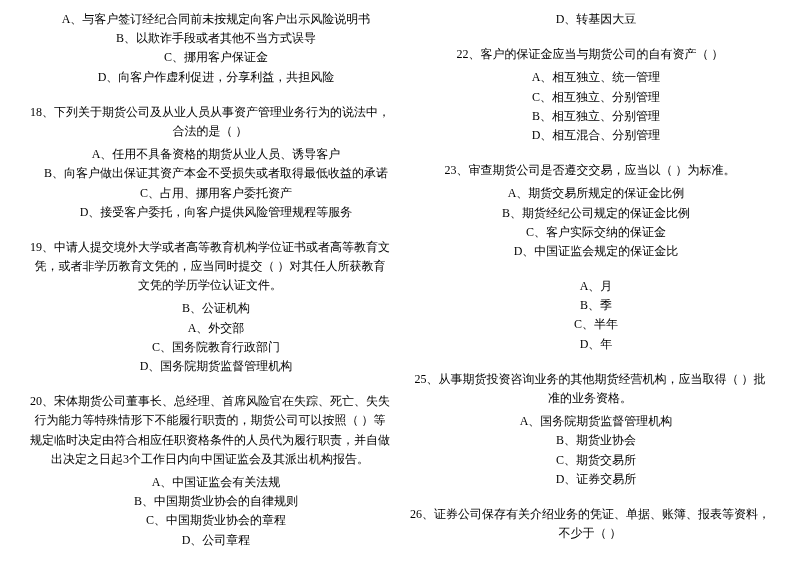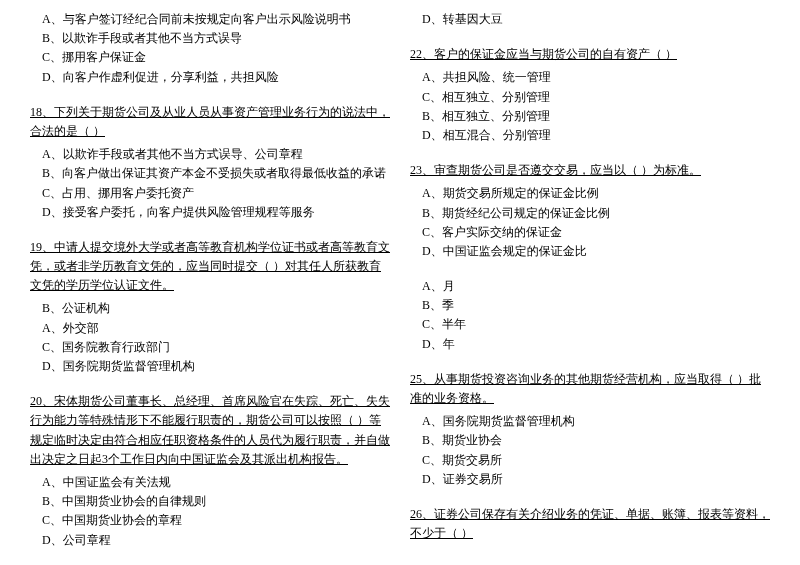--- a/index.html
+++ b/index.html
@@ -27,25 +27,25 @@
       width: 100%;
     }
     .column {
       flex: 1;
       display: flex;
       flex-direction: column;
       gap: 8px;
     }
     .question-block {
       margin-bottom: 8px;
+      text-align: center;
     }
     .question-text {
       line-height: 1.6;
       margin-bottom: 4px;
-      text-decoration: underline;
     }
     .option {
       line-height: 1.6;
       padding-left: 12px;
     }
   </style>
 </head>
 <body>
 
 <div class="page-content">
@@ -55,21 +55,21 @@
 
       <div class="question-block">
         <div class="option">A、与客户签订经纪合同前未按规定向客户出示风险说明书</div>
         <div class="option">B、以欺诈手段或者其他不当方式误导</div>
         <div class="option">C、挪用客户保证金</div>
         <div class="option">D、向客户作虚利促进，分享利益，共担风险</div>
       </div>
 
       <div class="question-block">
         <div class="question-text">18、下列关于期货公司及从业人员从事资产管理业务行为的说法中，合法的是（    ）</div>
-        <div class="option">A、以欺诈手段或者其他不当方式误导、公司章程</div>
+        <div class="option">A、任用不具备资格的期货从业人员、诱导客户</div>
         <div class="option">B、向客户做出保证其资产本金不受损失或者取得最低收益的承诺</div>
         <div class="option">C、占用、挪用客户委托资产</div>
         <div class="option">D、接受客户委托，向客户提供风险管理规程等服务</div>
       </div>
 
       <div class="question-block">
         <div class="question-text">19、中请人提交境外大学或者高等教育机构学位证书或者高等教育文凭，或者非学历教育文凭的，应当同时提交（    ）对其任人所获教育文凭的学历学位认证文件。</div>
         <div class="option">B、公证机构</div>
         <div class="option">A、外交部</div>
         <div class="option">C、国务院教育行政部门</div>
@@ -87,21 +87,21 @@
     </div>
 
     <div class="column">
 
       <div class="question-block">
         <div class="option">D、转基因大豆</div>
       </div>
 
       <div class="question-block">
         <div class="question-text">22、客户的保证金应当与期货公司的自有资产（    ）</div>
-        <div class="option">A、共担风险、统一管理</div>
+        <div class="option">A、相互独立、统一管理</div>
         <div class="option">C、相互独立、分别管理</div>
         <div class="option">B、相互独立、分别管理</div>
         <div class="option">D、相互混合、分别管理</div>
       </div>
 
       <div class="question-block">
         <div class="question-text">23、审查期货公司是否遵交交易，应当以（    ）为标准。</div>
         <div class="option">A、期货交易所规定的保证金比例</div>
         <div class="option">B、期货经纪公司规定的保证金比例</div>
         <div class="option">C、客户实际交纳的保证金</div>

